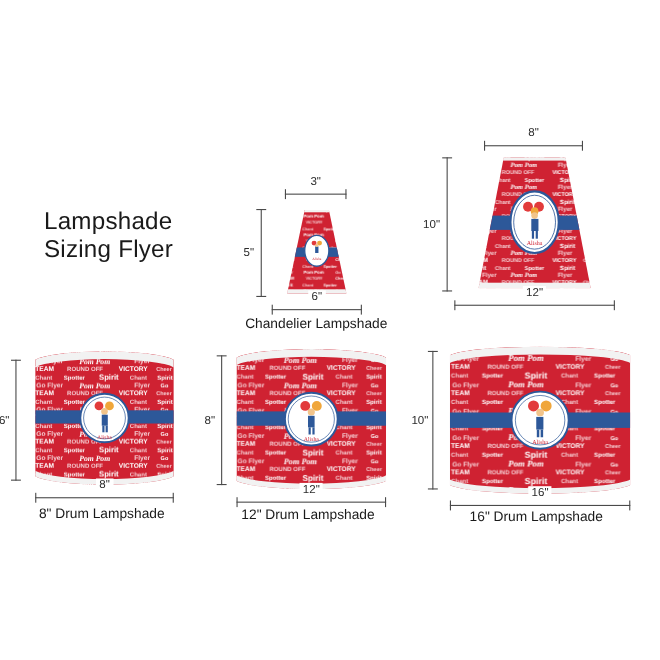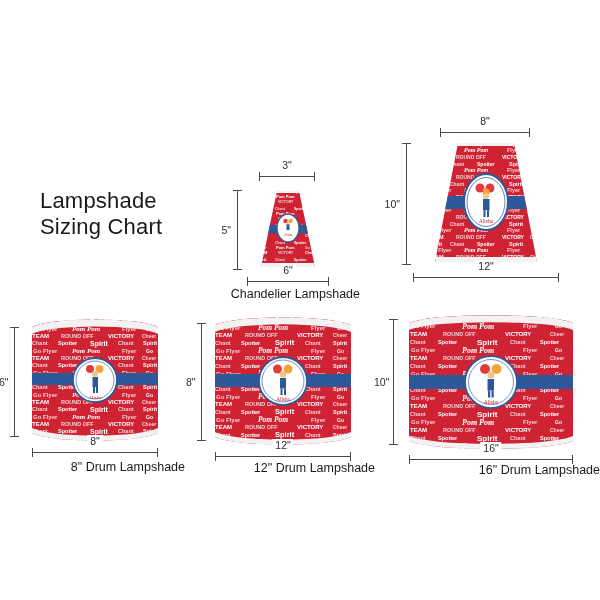--- a/index.html
+++ b/index.html
@@ -17,21 +17,21 @@
   #chart-title{
     position:absolute;left:40px;top:188px;width:215px;
     font-size:22px;line-height:1.18;font-weight:400;color:#1a1a1a;
     letter-spacing:.2px;
   }
   #chart-title .l2{display:block;}
 
   
   .figure{position:absolute;}
   .caption{
-    position:absolute;left:0;width:100%;text-align:right;
+    position:absolute;left:0;width:100%;text-align:center;
     font-size:12.5px;color:#1a1a1a;white-space:nowrap;
   }
 
   
   .dim{position:absolute;color:#3a3a3a;}
   .dim-h{height:9px;}
   .dim-h .bar{
     position:absolute;top:4px;left:0;right:0;height:1px;background:#4a4a4a;
   }
   .dim-h .cap{
@@ -63,21 +63,21 @@
   .shade{position:absolute;overflow:hidden;}
   .shade svg{display:block;width:100%;height:100%;}
 </style>
 </head>
 <body>
 
 <div class="stage">
 
   <div id="chart-title">
     <span>Lampshade</span>
-    <span class="l2">Sizing Chart</span>
+    <span class="l2">Sizing Flyer</span>
   </div>
 
   <div class="figure" style="left:215px;top:165px;width:145px;height:135px;">
 
     <div class="dim dim-h" style="left:44px;top:7px;width:56px;">
       <div class="bar"></div>
       <div class="cap l"></div>
       <div class="cap r"></div>
       <div class="lbl">3"</div>
     </div>

